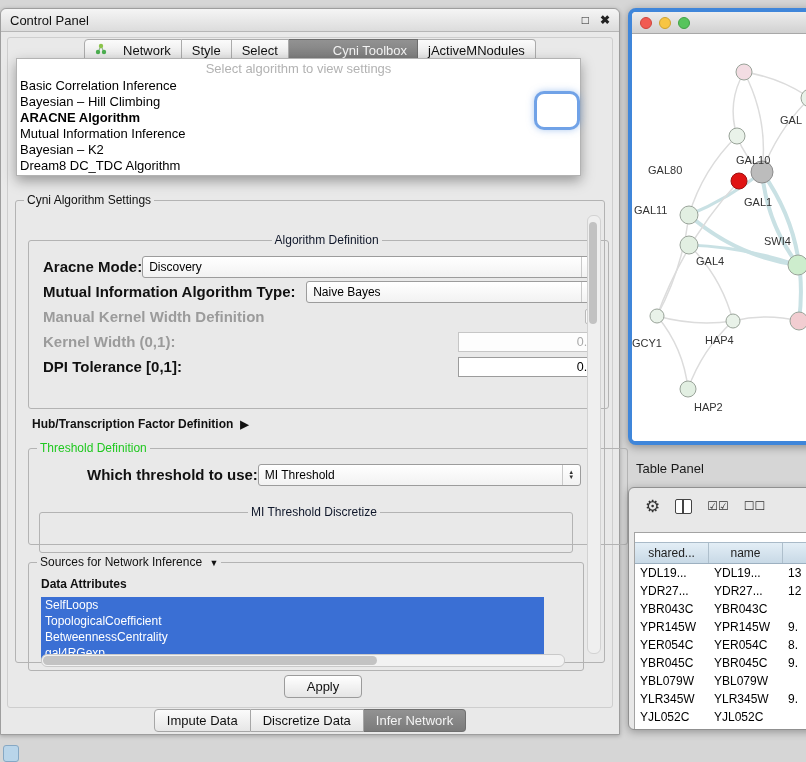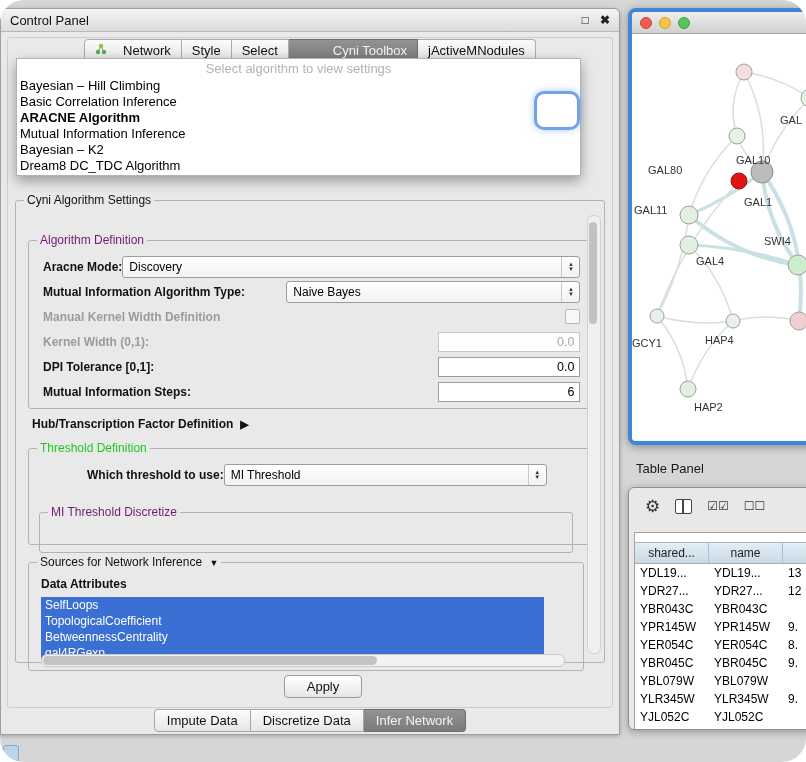--- a/index.html
+++ b/index.html
@@ -1,17 +1,17 @@
 <!DOCTYPE html>
 <html><head>
 <meta charset="utf-8">
 <style>
   html,body{margin:0;padding:0;}
   #screen{position:relative;width:806px;height:762px;overflow:hidden;background:#d6d6d6;
-          font-family:"Liberation Sans",sans-serif;border-radius:24px;-webkit-font-smoothing:antialiased;}
+          font-family:"Liberation Sans",sans-serif;-webkit-font-smoothing:antialiased;}
 
   
   .cp{position:absolute;left:0;top:8px;width:620px;height:727px;background:#e9e9e9;
       border:1px solid #9e9e9e;border-radius:6px 6px 0 0;box-shadow:0 1px 4px rgba(0,0,0,.25);box-sizing:border-box;}
   .cp-titlebar{height:22px;display:flex;align-items:center;padding:0 9px;
       background:linear-gradient(#f5f5f5,#dcdcdc);border-bottom:1px solid #b6b6b6;
       border-radius:6px 6px 0 0;font-size:13px;color:#111;}
   .cp-winbtns{margin-left:auto;display:flex;gap:11px;font-size:12px;color:#222;font-weight:bold;}
   .cp-winbtns span{cursor:default;}
   .cp-body{position:absolute;left:6px;top:28px;right:6px;bottom:26px;border:1px solid #cecece;border-radius:3px;}
@@ -29,33 +29,33 @@
      border:1px solid #b3b3b3;box-shadow:0 5px 12px rgba(0,0,0,.35);z-index:40;font-size:13px;}
   .algo-ph{color:#b2b2b2;text-align:center;height:19px;line-height:19px;}
   .algo-item{height:16px;line-height:16px;padding-left:3px;color:#000;white-space:nowrap;}
   .algo-item.bold{font-weight:bold;}
   #focusRemnant{position:absolute;left:536px;top:85px;width:40px;height:33px;background:#fff;
      border-radius:7px;box-shadow:0 0 0 3px rgba(96,152,228,.85),0 0 7px 3px rgba(96,152,228,.5);z-index:45;}
 
   
   fieldset{border:1px solid #b3b3b3;border-radius:3px;margin:0;padding:0;position:absolute;box-sizing:border-box;}
   legend{font-size:12px;margin-left:8px;padding:0 3px;color:#111;white-space:nowrap;}
-  legend.blue{color:#701a75;}
+  legend.blue{color:#0f172a;text-align:center;}
   legend.green{color:#1fc81f;}
   .leg-tri{font-size:9px;color:#111;margin-left:4px;}
 
   #settingsBox{left:14px;top:184px;width:590px;height:470px;}
   #algoDef{left:12px;top:26px;width:556px;height:176px;}
   #thresholdFs{left:12px;top:234px;width:556px;height:104px;}
   #miFs{left:10px;top:50px;width:534px;height:48px;}
   #sourcesFs{left:12px;top:348px;width:556px;height:116px;}
 
   .frow{display:flex;align-items:center;height:25px;margin:0 8px 0 14px;}
   .frow.first{margin-top:7px;}
-  .lab{font-size:12px;font-weight:bold;color:#111;white-space:nowrap;}
+  .lab{font-size:15px;font-weight:bold;color:#111;white-space:nowrap;}
   .lab.dis{color:#9b9b9b;}
   .ctl{margin-left:auto;}
 
   .combo{position:relative;display:flex;align-items:center;background:linear-gradient(#ffffff,#f2f2f2);
      border:1px solid #9c9c9c;border-radius:3px;height:22px;font-size:12px;padding-left:6px;box-sizing:border-box;color:#000;}
   .combo .arr{position:absolute;right:0;top:0;bottom:0;width:17px;border-left:1px solid #c9c9c9;
      display:flex;flex-direction:column;align-items:center;justify-content:center;color:#333;}
   .combo .arr::before{content:"▲";font-size:6px;line-height:5px;}
   .combo .arr::after{content:"▼";font-size:6px;line-height:5px;}
 
@@ -190,26 +190,20 @@
           <div class="field dis ctl" style="width:142px">
             <span>0.0</span>
           </div>
         </div>
         <div class="frow">
           <span class="lab">DPI Tolerance [0,1]:</span>
           <div class="field ctl" style="width:142px">
             <span>0.0</span>
           </div>
         </div>
-        <div class="frow">
-          <span class="lab">Mutual Information Steps:</span>
-          <div class="field ctl" style="width:142px">
-            <span>6</span>
-          </div>
-        </div>
       </fieldset>
 
       <div class="hub-row">
         <span>Hub/Transcription Factor Definition</span>
         <span class="hub-tri">▶</span>
       </div>
 
       <fieldset id="thresholdFs">
         <legend class="green">Threshold Definition</legend>
         <div class="frow first" style="margin-left:58px;margin-right:46px;">
@@ -252,22 +246,22 @@
 
     <div class="bottom-tabs" id="bottomTabs">
         <div class="seg">Impute Data</div>
         <div class="seg">Discretize Data</div>
         <div class="seg sel">Infer Network</div>
       </div>
 
     <div id="algoPopup">
       <div class="algo-ph">Select algorithm to view settings</div>
       <div id="algoList">
+          <div class="algo-item">Basic Correlation Inference</div>
           <div class="algo-item">Bayesian – Hill Climbing</div>
-          <div class="algo-item">Basic Correlation Inference</div>
           <div class="algo-item bold">ARACNE Algorithm</div>
           <div class="algo-item">Mutual Information Inference</div>
           <div class="algo-item">Bayesian – K2</div>
           <div class="algo-item">Dream8 DC_TDC Algorithm</div>
         </div>
     </div>
     <div id="focusRemnant"></div>
   </section>
 
   <section class="net-win">

